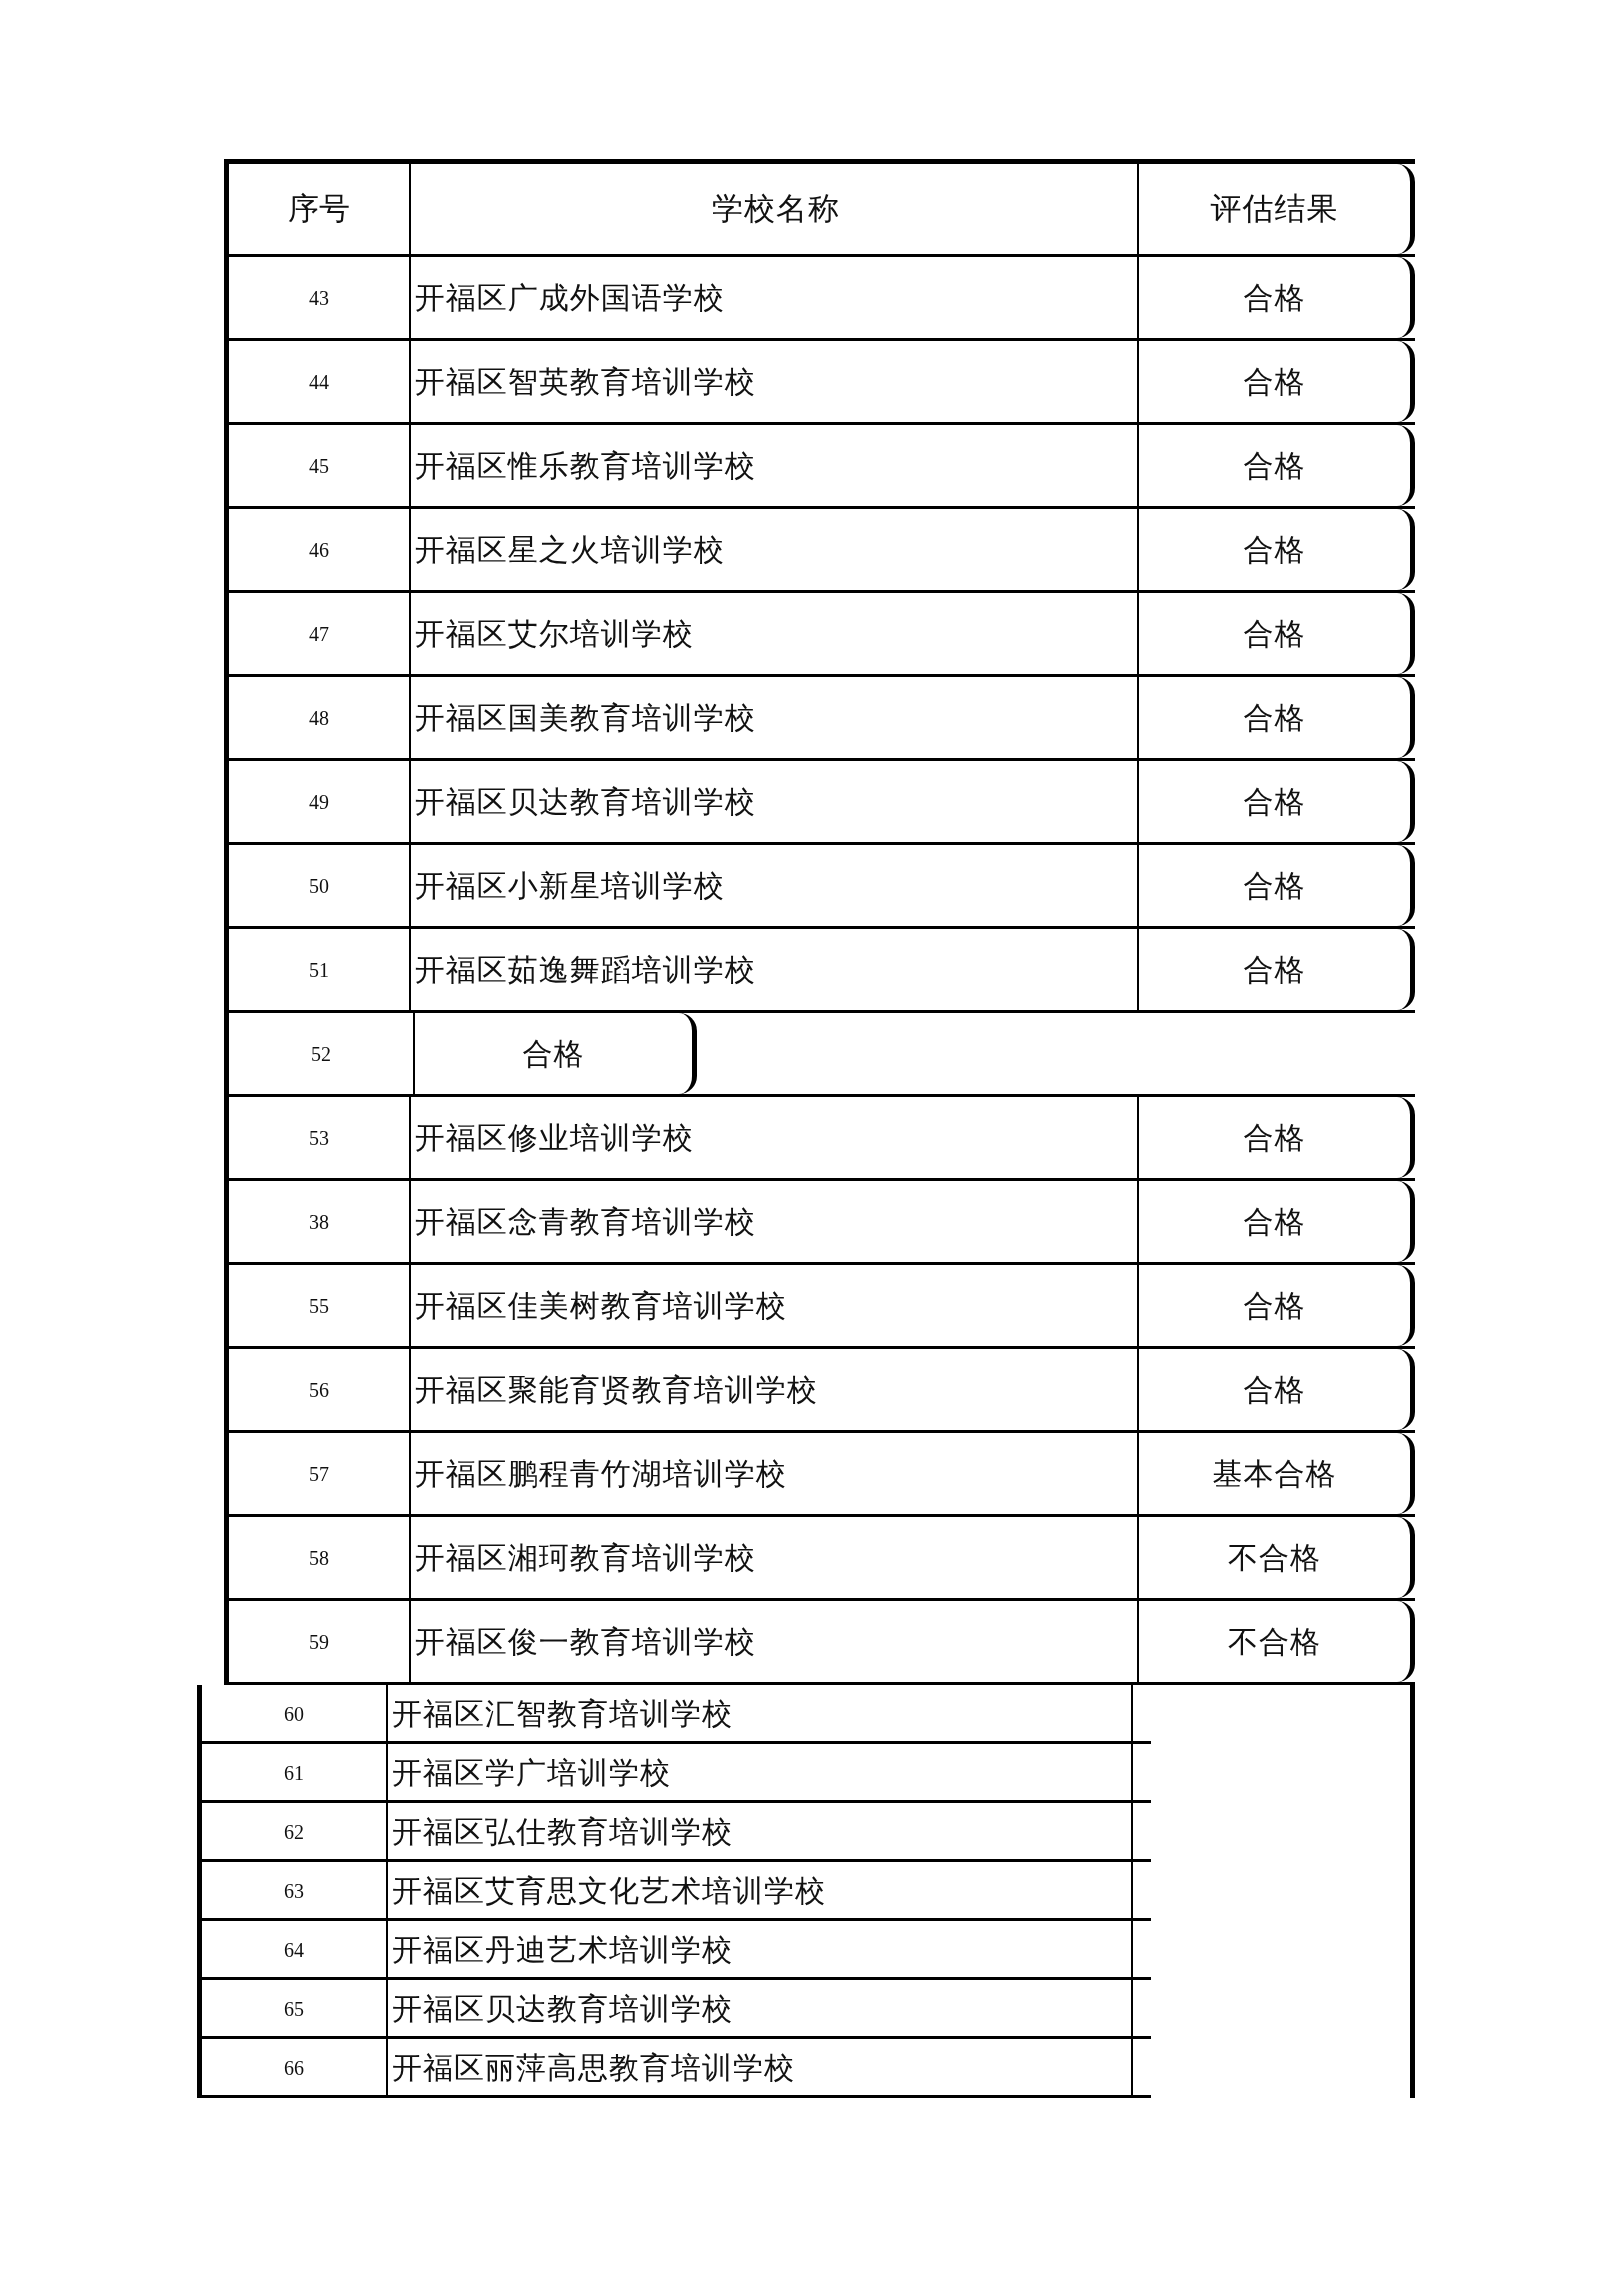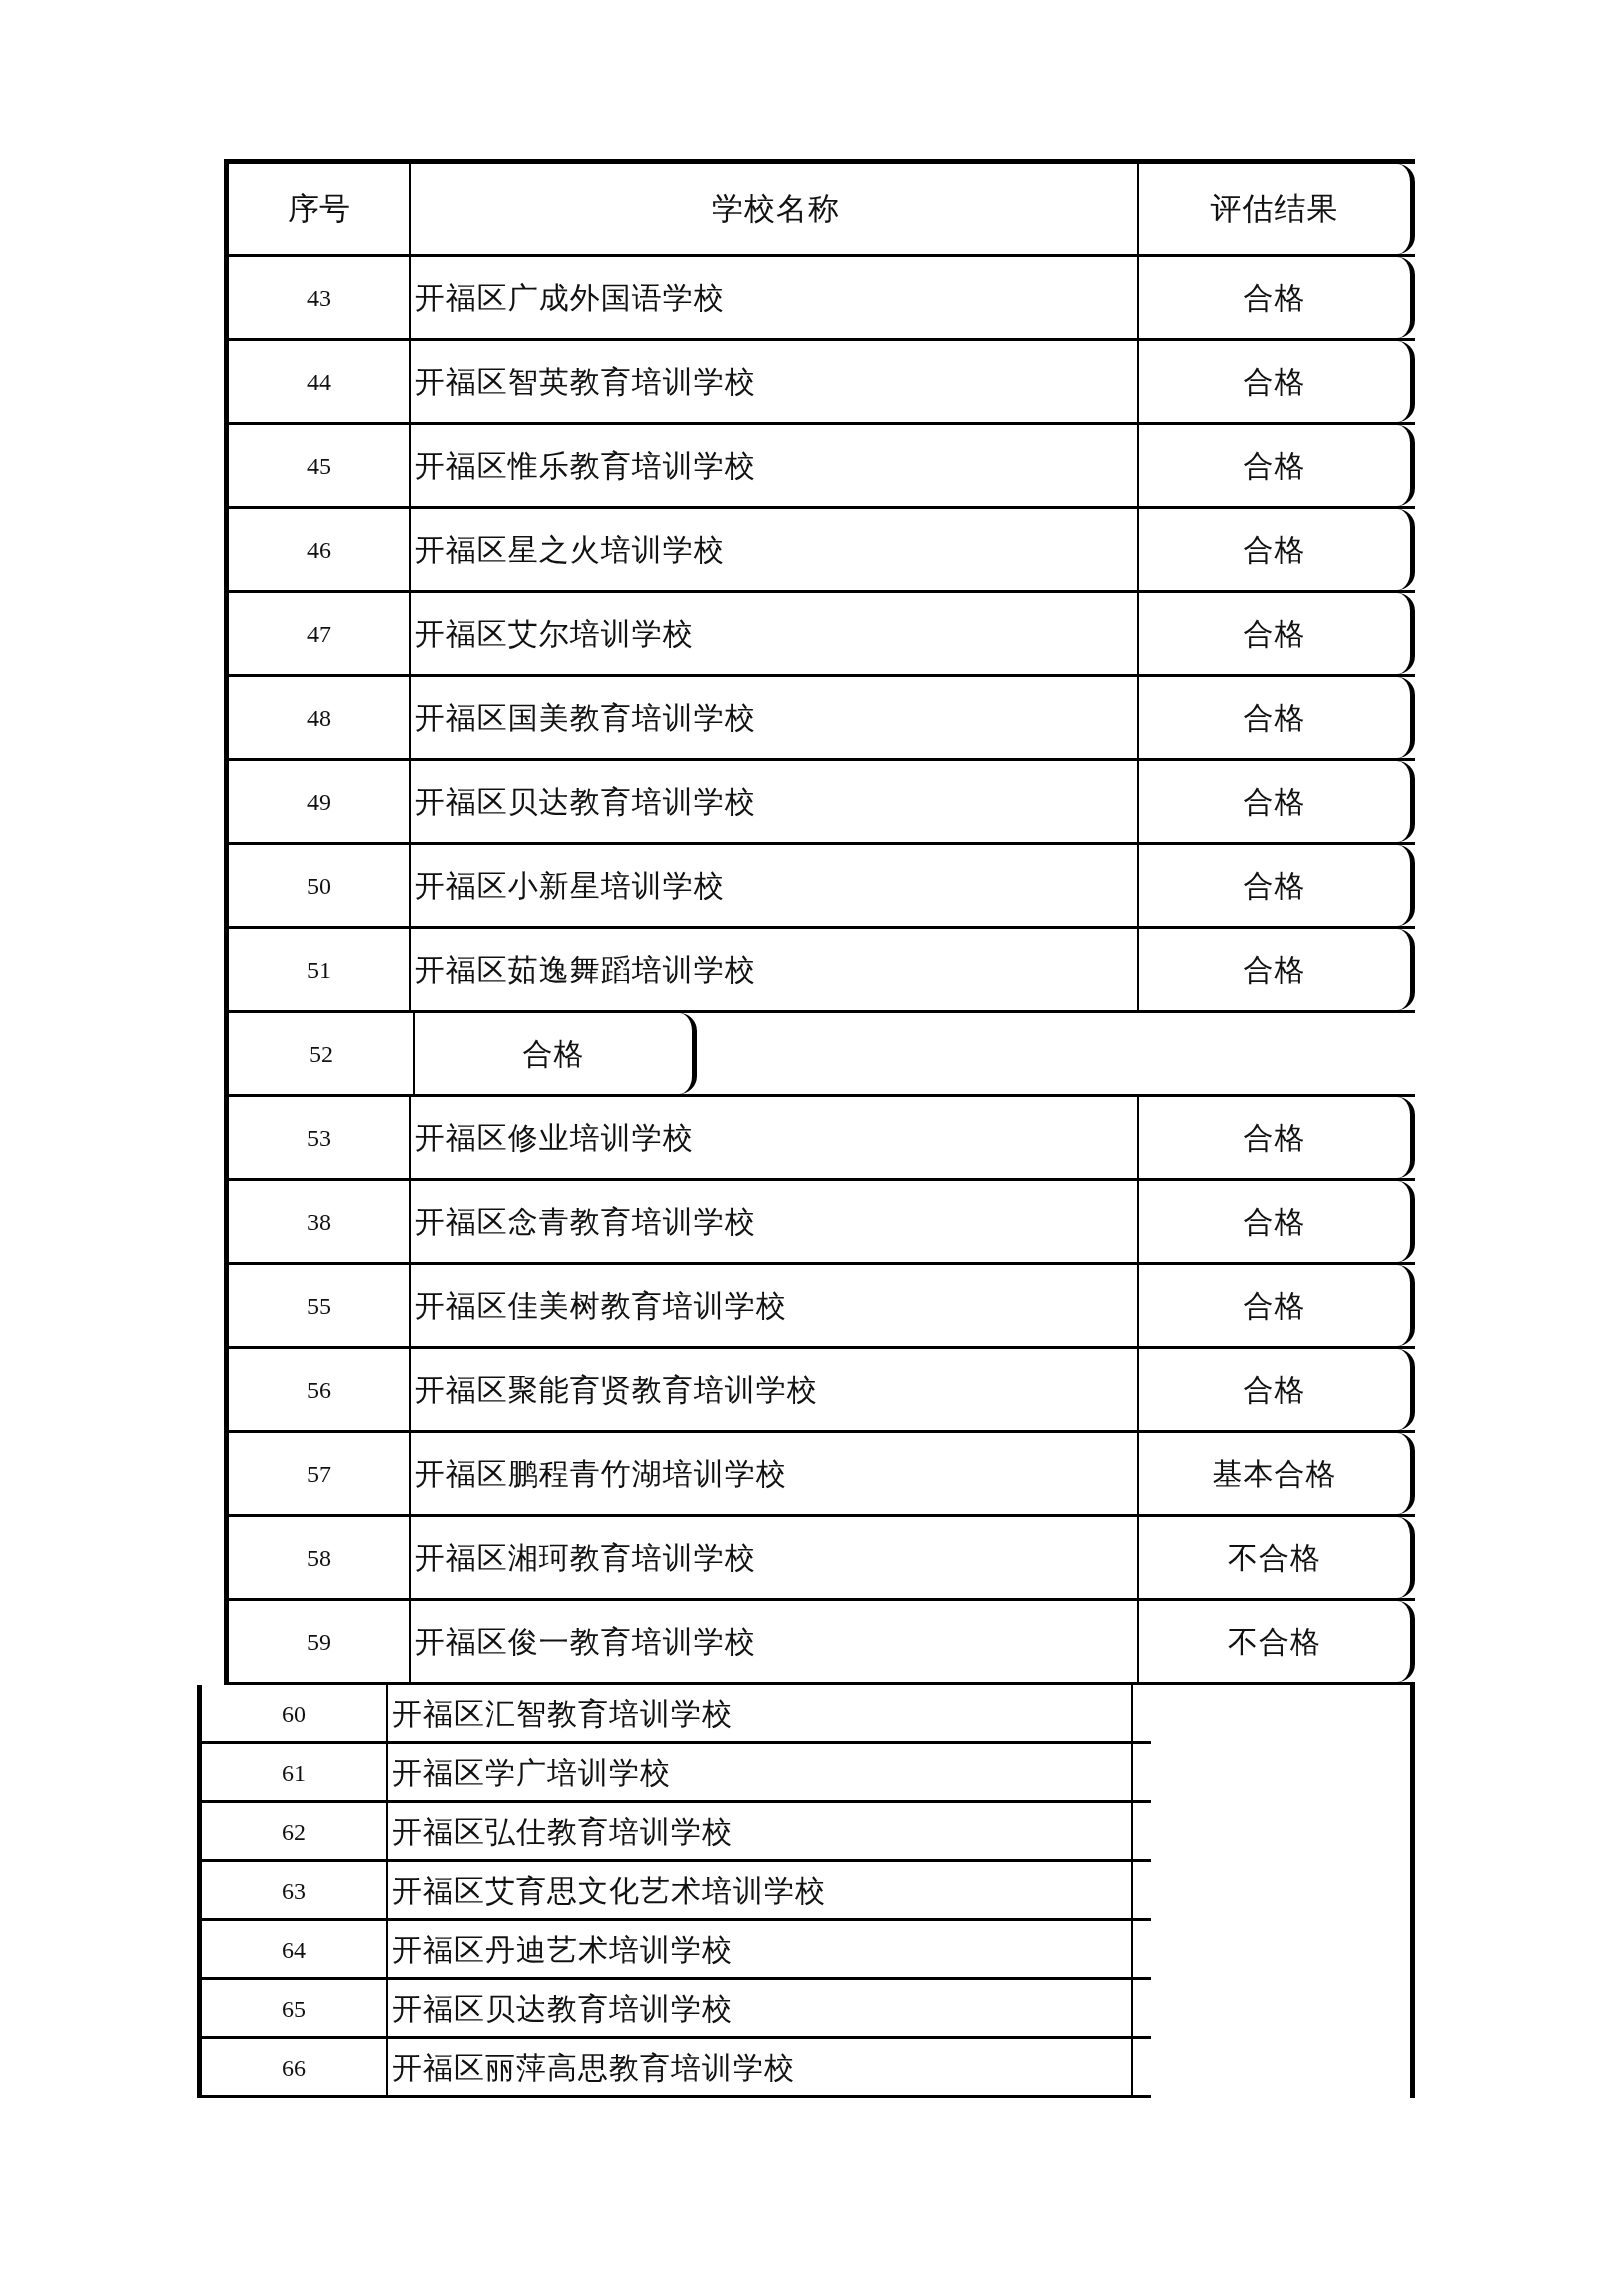--- a/index.html
+++ b/index.html
@@ -1,21 +1,21 @@
 <!DOCTYPE html>
 <html><head>
 <meta charset="utf-8">
 <style>
   html, body { margin:0; padding:0; background:#ffffff; }
   body { width:1620px; height:2292px; position:relative; font-family:"DejaVu Serif","Liberation Serif",serif; color:#111; }
   .page { position:absolute; left:0; top:0; width:1620px; height:2292px; }
   .tbl { position:absolute; left:197px; top:159px; width:1218px; }
   .row { display:flex; position:relative; box-sizing:border-box;margin-left:27px; }
   .cell { box-sizing:border-box; display:flex; align-items:center; font-size:30px; }
-  .c1 { width:191px; justify-content:center; border-left:5.9px solid #000; border-right:2.9px solid #000; font-family:"Liberation Serif","DejaVu Serif",serif; font-size:24px; }
+  .c1 { width:191px; justify-content:center; border-left:5.9px solid #000; border-right:2.9px solid #000; font-family:"Liberation Serif","DejaVu Serif",serif; font-size:20px; }
   .c2 { width:745px; padding-left:4px; border-right:2.9px solid #000; letter-spacing:1px; }
   .c3 { width:282px; justify-content:center; border-right:5.9px solid #000; letter-spacing:1px;border-radius:18px; }
   .hdr { height:98px; border-top:5.9px solid #000; border-bottom:3.9px solid #000; }
   .hdr .cell { font-family:"DejaVu Sans","Liberation Sans",sans-serif; font-size:31px; }
   .hdr .c2 { justify-content:center; padding-left:4px;font-family:Liberation Mono, monospace; }
   .big { height:84px; border-bottom:3.9px solid #000; }
   .small-wrap { display:flex; position:relative; }
   .small-left { width:1020px; }
   .srow { display:flex; height:59px; box-sizing:border-box; border-bottom:3.9px solid #000; }
   .srow .c1, .srow .c2 { height:100%; }

